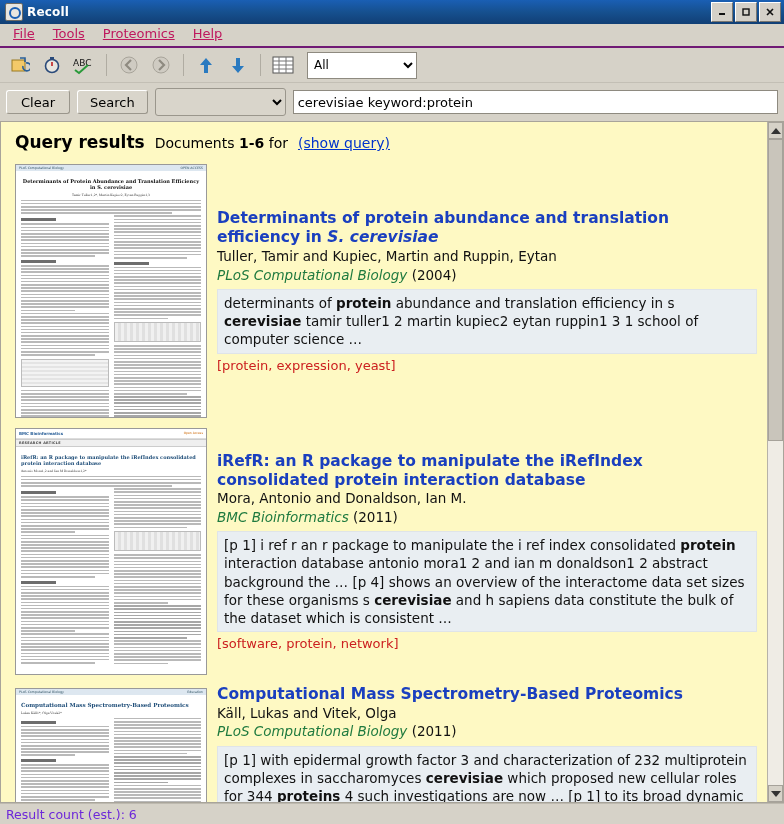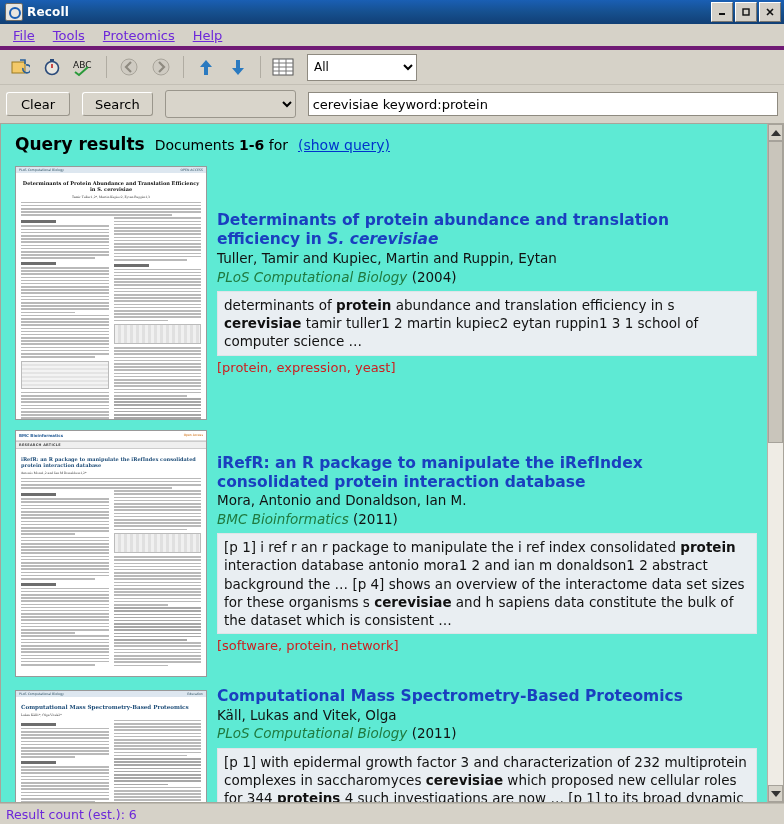--- a/index.html
+++ b/index.html
@@ -63,25 +63,25 @@
     line-height: 1;
   }
   .win-btn.close { background: #d4d0c8; }
   .win-btn svg { display: block; }
 
   
   .menubar {
     height: 22px;
     background: #d6d2c8;
     display: flex;
-    align-items: center;
+    align-items: flex-start;
     padding-left: 4px;
-    border-bottom: 4px solid #701a75;
+    border-bottom: 2px solid #701a75;
     font-size: 13px;
-    color: #6d28d9;
+    color: #be185d;
   }
   .menu-item {
     padding: 2px 9px;
     cursor: default;
   }
   .menu-item u { text-decoration: underline; }
 
   
   .toolbar {
     height: 34px;
@@ -115,21 +115,21 @@
     font-family: "DejaVu Sans", "Liberation Sans", sans-serif;
   }
 
   
   .searchbar {
     height: 32px;
     background: #d6d2c8;
     display: flex;
     align-items: center;
     padding: 3px 6px;
-    gap: 12px;
+    gap: 7px;
   }
   .btn {
     height: 24px;
     min-width: 64px;
     padding: 0 12px;
     background: #d9d5cb;
     border: 1px solid #9a968c;
     border-top-color: #ffffff;
     border-left-color: #ffffff;
     border-radius: 3px;
@@ -152,21 +152,21 @@
     border: 1px solid #8e8a80;
     background: #ffffff;
     font-size: 13px;
     padding: 0 4px;
     font-family: "DejaVu Sans", "Liberation Sans", sans-serif;
   }
 
   
   .results-wrap {
     flex: 1;
-    background: #5eead4;
+    background: #fef9c3;
     border: 1px solid #a8a49a;
     margin: 0;
     display: flex;
     overflow: hidden;
     position: relative;
   }
   .results {
     flex: 1;
     overflow: hidden;
     padding: 0;

